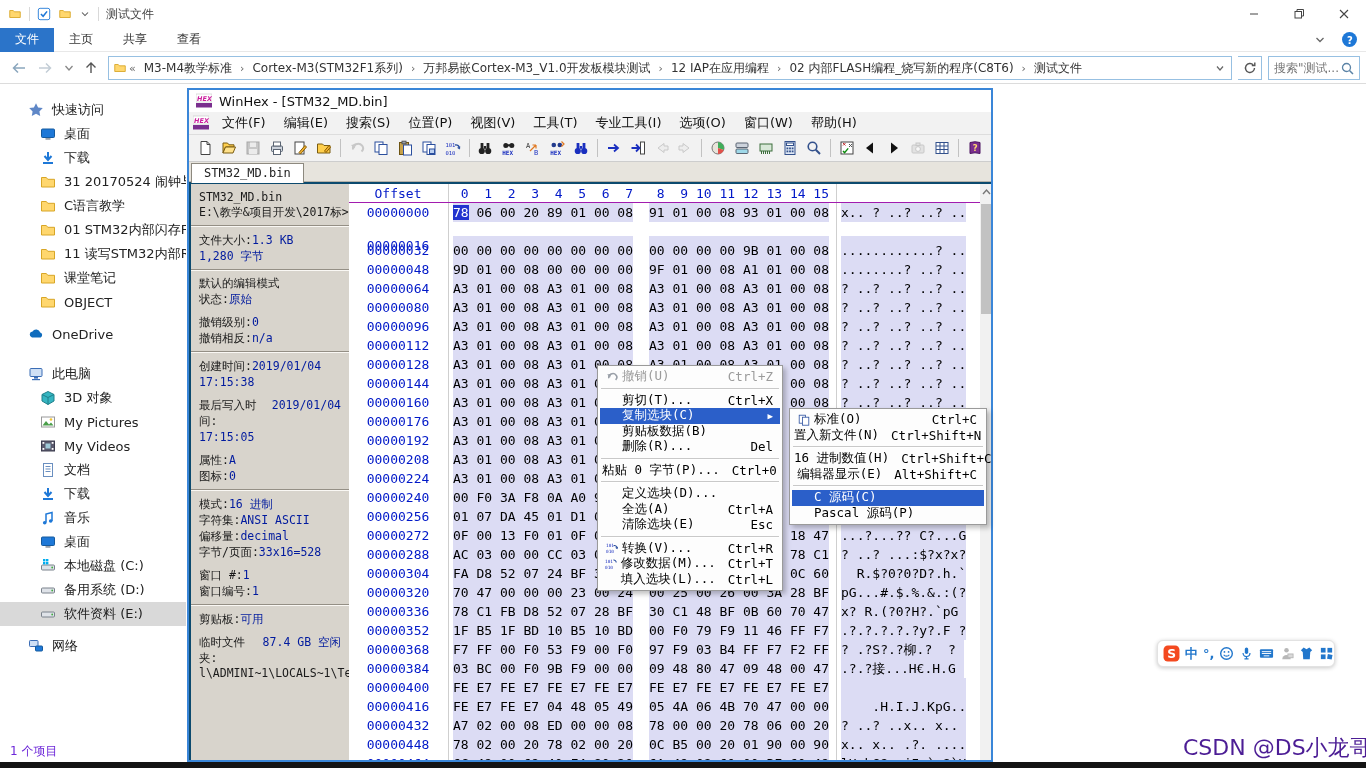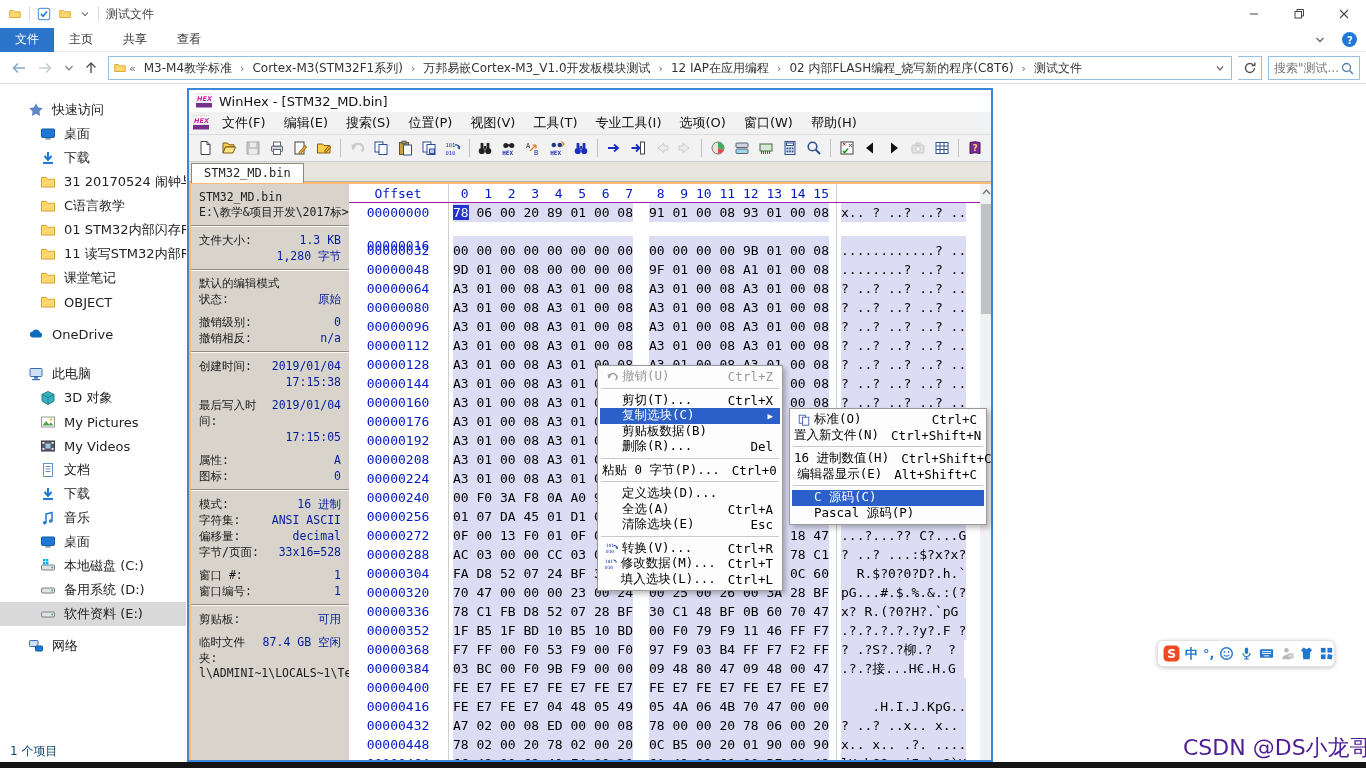--- a/index.html
+++ b/index.html
@@ -34,42 +34,42 @@
   #refreshbtn{position:absolute;left:1238px;top:4px;width:24px;height:24px;display:flex;align-items:center;justify-content:center;border:1px solid #97c0e2;border-left:none}
   #searchbox{position:absolute;left:1268px;top:4px;width:92px;height:24px;border:1px solid #97c0e2;
              font-size:12px;color:#777;display:flex;align-items:center;padding:0 5px;background:#fff}
   #searchbox .mag{margin-left:auto}
 
   #sidebar{left:0;top:84px;width:186px;height:656px;background:#fff;padding-top:14px;overflow:hidden}
   .snav{height:24px;display:flex;align-items:center;gap:8px;font-size:13px;color:#222;white-space:nowrap}
   .snav.sel{background:#d9d9d9}
   .sgap{height:8px}
 
-  #statusbar{left:0;top:740px;width:186px;height:22px;font-size:12px;color:#0c4a6e;
+  #statusbar{left:0;top:740px;width:186px;height:22px;font-size:12px;color:#6d28d9;
              display:flex;align-items:center;padding-left:10px;background:#fff}
   #bottomstrip{left:0;top:762px;width:1366px;height:6px;background:#141414}
 
   
-  #winhex{left:187px;top:88px;width:806px;height:674px;border:2px solid #3a86d8;background:#fdba74;overflow:hidden}
+  #winhex{left:187px;top:88px;width:806px;height:674px;border:2px solid #3a86d8;background:#0c4a6e;overflow:hidden}
   .wh-title{height:22px;background:#fff;display:flex;align-items:center;gap:7px;padding:0 7px;font-size:13px;color:#111}
   .wh-menubar{height:23px;background:#f2f2f2;display:flex;align-items:center;font-size:13px;border-bottom:1px solid #ddd;padding-left:2px}
   .wh-menubar .logo{margin:0 4px 0 2px}
   .wh-menu{padding:2px 9px;color:#111}
   .wh-toolbar{height:27px;background:#f2f2f2;display:flex;align-items:center;padding:0 4px;border-bottom:1px solid #cdcdcd}
   .tbtn{width:25px;height:23px;display:flex;align-items:center;justify-content:center}
   .tbtn.dis{opacity:.5;filter:grayscale(1)}
   .tsep{width:1px;height:18px;background:#c2c2c2;margin:0 4px}
   .wh-tabbar{height:20px;background:#e7e4dd;border-bottom:1px solid #b6b2a9;position:relative}
   .wh-tab{position:absolute;left:2px;top:1px;height:20px;background:#fff;border:1px solid #8d897f;border-bottom:none;
           padding:2px 12px 0 12px;font:12px "DejaVu Sans Mono",monospace}
   .wh-body{position:absolute;left:2px;top:94px;width:802px;height:578px}
 
   #infopanel{position:absolute;left:0;top:0;width:158px;height:578px;background:#d8d4cc;
              padding:6px 8px 0 8px;font:11.5px "DejaVu Sans Mono",monospace;color:#1a1a1a;overflow:hidden}
-  .ip-kv{display:flex;justify-content:space-between;line-height:16px}
+  .ip-kv{display:flex;line-height:16px}
   .ip-kv .v{color:#001a9e;text-align:right;white-space:pre}
   .ip-text{line-height:15px;color:#1a1a1a;white-space:pre}
   .ip-hr{border-top:1px solid #948f85;border-bottom:1px solid #faf8f4;margin:5px -8px}
   .ip-gap{height:7px}
 
   #hexarea{position:absolute;left:158px;top:0;width:644px;height:578px;background:#fff;overflow:hidden;
            font:13px "DejaVu Sans Mono",monospace}
   .hexline{position:absolute;top:0;bottom:0;width:1px;background:#cfcfcf}
   .hexhead{position:absolute;left:0;top:0;width:631px;height:19px;border-bottom:1px solid #a21caf;color:#0018c8}
   .hcell{position:absolute;top:0;height:19px;line-height:19px;white-space:pre}

